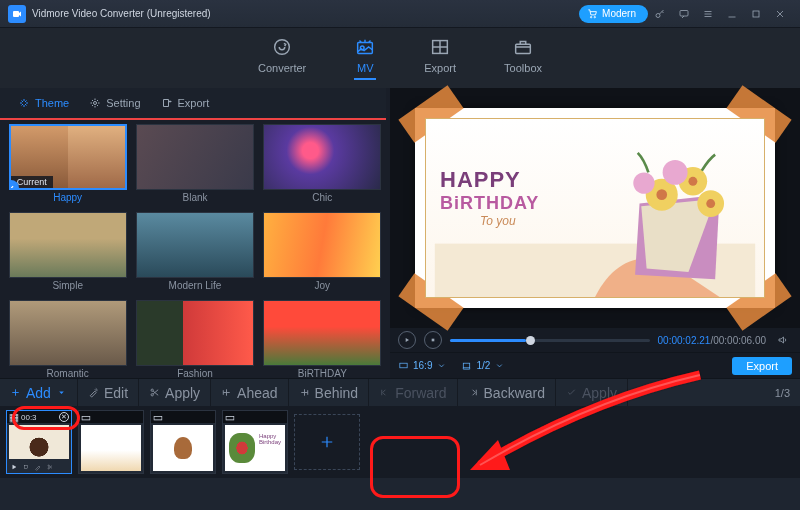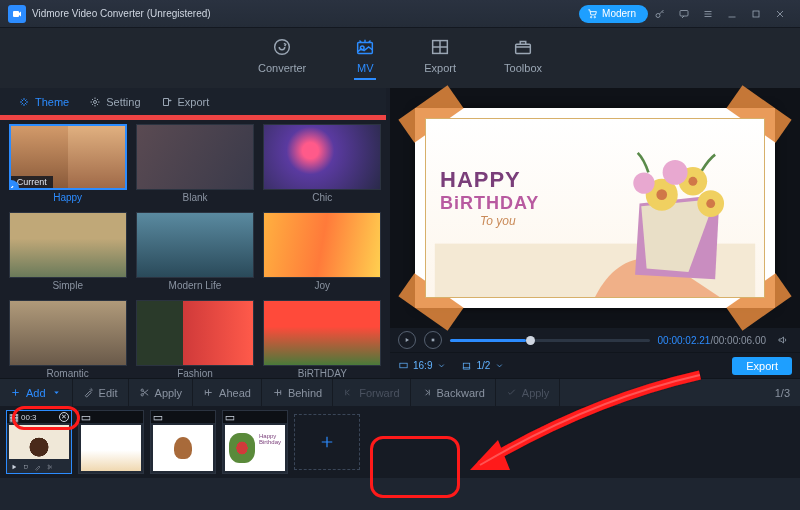--- a/index.html
+++ b/index.html
@@ -13,21 +13,21 @@
   .pricing{background:#1e9fff;color:#fff;border-radius:10px;padding:2px 12px 2px 8px;display:flex;align-items:center;gap:4px;height:18px;font-size:10px;cursor:pointer}
   .tb-ico{width:24px;height:24px;display:flex;align-items:center;justify-content:center;color:#9aa6b4;cursor:pointer}
   .tb-ico svg{width:12px;height:12px;stroke:currentColor;fill:none;stroke-width:1.6}
   
   .topnav{height:60px;display:flex;justify-content:center;gap:48px;align-items:center;background:#20262f}
   .navitem{display:flex;flex-direction:column;align-items:center;gap:4px;color:#9aa6b4;cursor:pointer;padding-bottom:4px;border-bottom:2px solid transparent}
   .navitem.active{color:#2c8cff;border-bottom:2px solid #2c8cff}
   .navitem .nico{width:22px;height:22px;display:flex;align-items:center;justify-content:center}
   .navitem .nico svg{stroke:currentColor;fill:none;stroke-width:1.6}
   
-  .tabs{height:32px;background:#1b212b;display:flex;align-items:center;padding:0 8px;border-bottom:5px solid #ef4444;width:386px}
+  .tabs{height:32px;background:#1b212b;display:flex;align-items:center;padding:0 8px;border-bottom:2px solid #ef4444;width:386px}
   .tab{display:flex;align-items:center;gap:5px;padding:6px 10px;color:#9aa6b4;cursor:pointer;font-size:11px}
   .tab.active{color:#2c8cff}
   .tab svg{width:12px;height:12px;stroke:currentColor;fill:none;stroke-width:2}
   
   .main{display:flex;height:290px}
   .left{width:390px;background:#191e28;display:flex;flex-direction:column}
   .themegrid{flex:1;overflow:hidden;padding:4px 6px;display:grid;grid-template-columns:repeat(3,1fr);grid-auto-rows:86px;gap:2px 4px}
   .tcell{display:flex;flex-direction:column;align-items:center}
   .thumb{width:118px;height:66px;border:1px solid #2b3340;background:#4c1d95;position:relative;display:flex;align-items:center;justify-content:center;overflow:hidden}
   .thumb.sel{border:2px solid #2c8cff}
@@ -56,21 +56,21 @@
   .slider .prog{position:absolute;left:0;top:0;bottom:0;width:38%;background:#2c8cff;border-radius:2px}
   .slider .knob{position:absolute;left:38%;top:-3px;width:9px;height:9px;border-radius:50%;background:#cfd6e1}
   .time{font-size:10px;color:#8a93a1}
   .time .cur{color:#2c8cff}
   .opts{height:26px;display:flex;align-items:center;gap:14px;padding:0 8px;background:#161b24;border-top:1px solid #10151c}
   .opt{display:flex;align-items:center;gap:4px;color:#62b3ff;cursor:pointer;font-size:10px}
   .opt svg{width:11px;height:11px;stroke:currentColor;fill:none;stroke-width:1.6}
   .export{margin-left:auto;background:#1e9fff;color:#fff;border-radius:3px;padding:3px 14px;font-size:11px;cursor:pointer}
   
   .toolbar{height:28px;background:#1f2732;display:flex;align-items:center;border-top:1px solid #10151c}
-  .tbtn{display:flex;align-items:center;gap:5px;padding:0 10px;height:100%;color:#8a93a1;border-right:1px solid #151a22;cursor:pointer;font-size:11px}
+  .tbtn{display:flex;align-items:center;gap:5px;padding:0 10px;height:100%;color:#8a93a1;border-right:1px solid #151a22;cursor:pointer;font-size:14px}
   .tbtn.primary{color:#2c8cff}
   .tbtn.disabled{color:#4a5260}
   .tbtn svg{width:11px;height:11px;stroke:currentColor;fill:none;stroke-width:2}
   .pgr{margin-left:auto;padding:0 10px;color:#8a93a1;font-size:11px}
   
   .timeline{height:72px;background:#161b24;display:flex;align-items:center;gap:6px;padding:4px 6px}
   .clip{width:66px;height:64px;background:#222a36;border:1px solid #2b3340;position:relative;display:flex;flex-direction:column;cursor:pointer}
   .clip.sel{border:1px solid #2c8cff}
   .clip .ct{height:12px;background:rgba(0,0,0,.6);display:flex;align-items:center;gap:2px;padding:0 2px}
   .clip .ct .cico{width:10px;height:10px;display:flex;align-items:center;justify-content:center;color:#cfd6e1}

